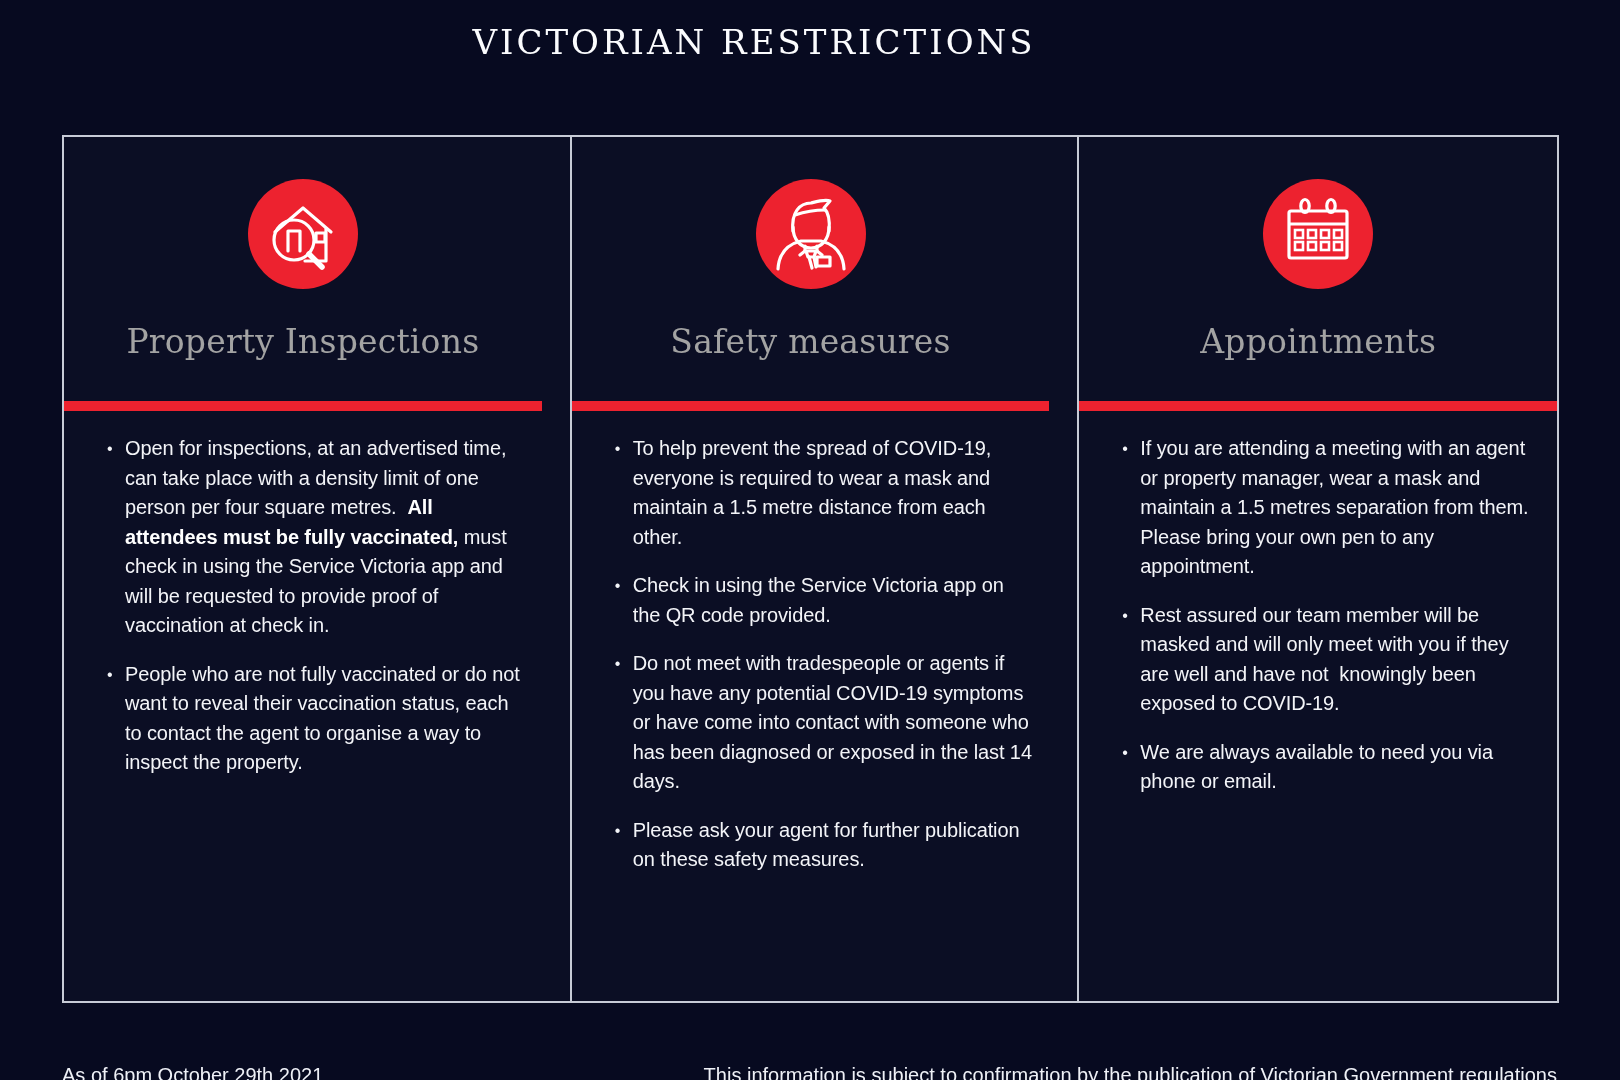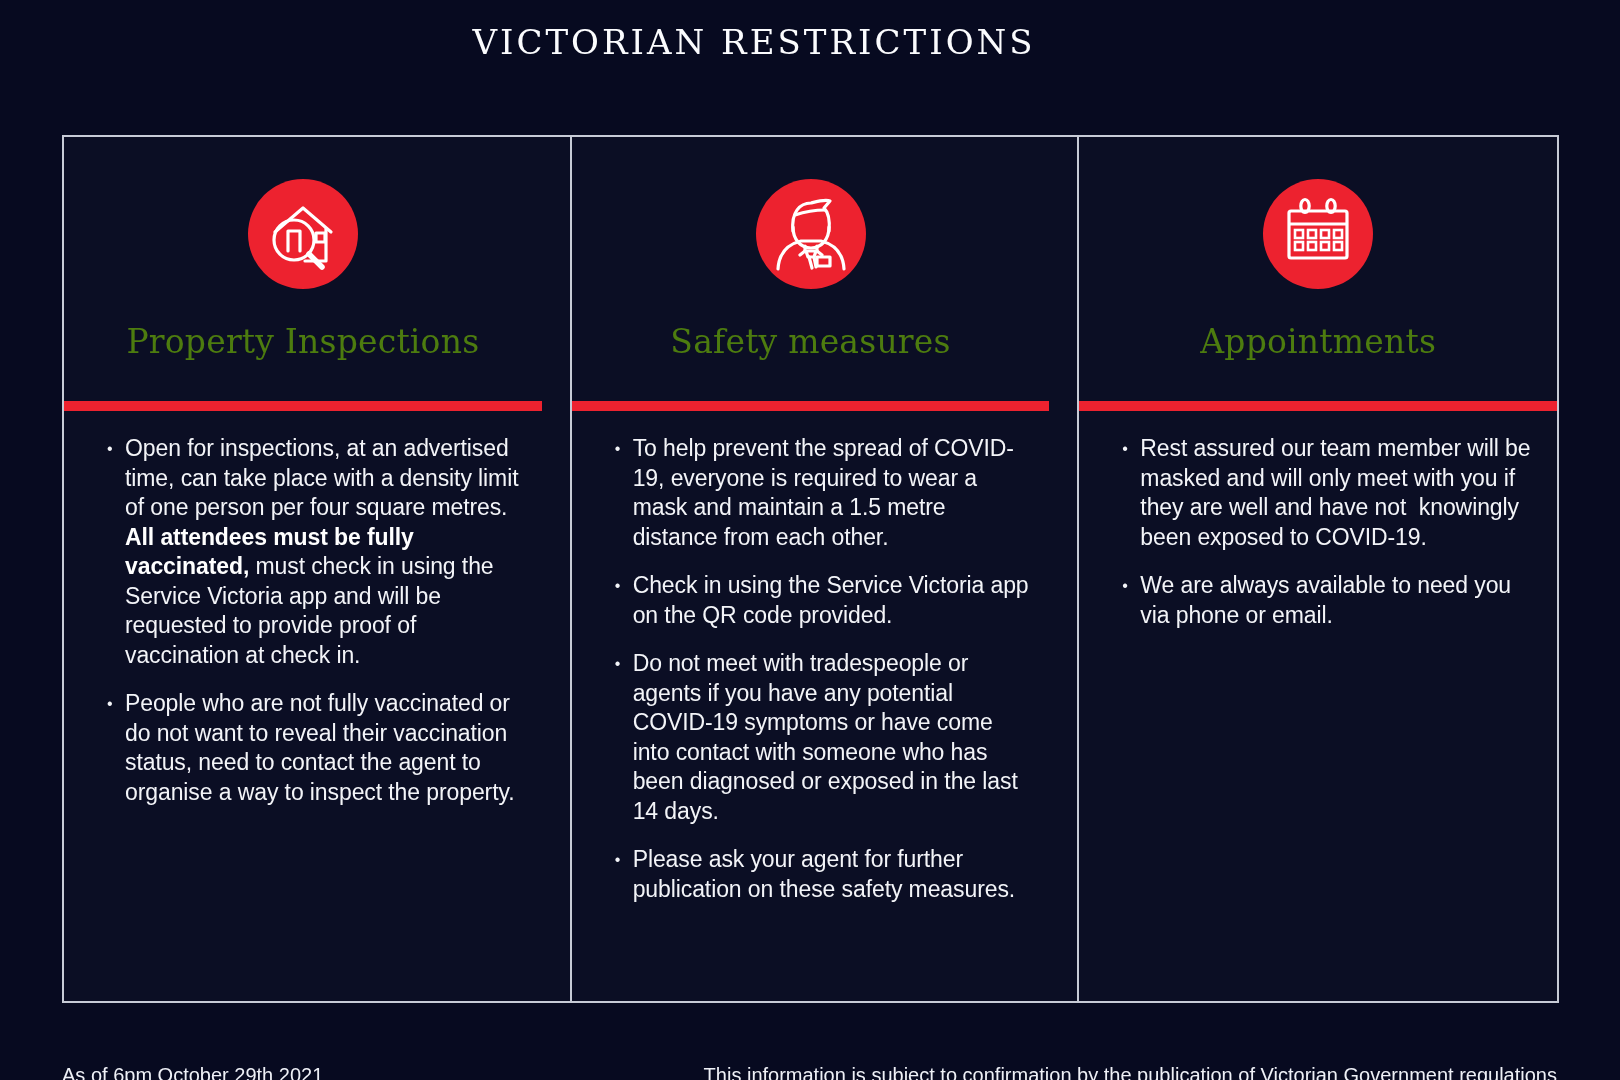--- a/index.html
+++ b/index.html
@@ -41,36 +41,36 @@
     background: var(--accent-red, #ed222f);
     display: flex; justify-content: center; align-items: center;
   }
   .circle svg { width: 110px; height: 110px; display: block; }
   .col-heading {
     height: 112px; margin: 0;
     display: flex; justify-content: center; align-items: center;
     padding-bottom: 8px; box-sizing: border-box;
     font-family: "DejaVu Serif", serif;
     font-size: 33px; font-weight: 400;
-    color: #4d7c0f;
+    color: #a3a3a3;
     letter-spacing: 0.2px;
   }
   .red-rule {
     height: 10px; width: 100%;
     background: var(--accent-red, #ed222f);
   }
   ul.bullets {
     margin: 0; padding: 23px 16px 0 42px;
     list-style: none;
   }
   ul.bullets li {
     position: relative;
     padding-left: 19px;
     margin-bottom: 19px;
-    font-size: 23px; line-height: 29.5px;
+    font-size: 20px; line-height: 29.5px;
     letter-spacing: -0.1px;
     color: var(--text, #f3f4f8);
   }
   ul.bullets li::before {
     content: "\2022";
     position: absolute; left: 1px; top: 0;
     font-size: 16px; line-height: 29.5px;
     color: var(--text, #f3f4f8);
   }
   ul.bullets .bold { font-weight: 700; color: #ffffff; }
@@ -104,21 +104,21 @@
               <polyline points="40,72 40,52 52,52 52,72"></polyline>
               <line x1="61" y1="75" x2="74" y2="88" stroke-width="5.5"></line>
             </g>
           </svg>
         </div>
       </div>
       <h2 class="col-heading">Property Inspections</h2>
       <div class="red-rule"></div>
       <ul class="bullets">
           <li><span>Open for inspections, at an advertised time, can take place with a density limit of one person per four square metres.&nbsp; </span><span class="bold">All attendees must be fully vaccinated,</span><span> must check in using the Service Victoria app and will be requested to provide proof of vaccination at check in.</span></li>
-          <li><span>People who are not fully vaccinated or do not want to reveal their vaccination status, need to contact the agent to organise a way to inspect the property.</span></li>
+          <li><span>People who are not fully vaccinated or do not want to reveal their vaccination status, each to contact the agent to organise a way to inspect the property.</span></li>
         </ul>
     </section>
 
     <section class="col">
       <div class="icon-wrap">
         <div class="circle">
           <svg viewBox="0 0 110 110">
             <g fill="none" stroke="#ffffff" stroke-width="3.2" stroke-linecap="round" stroke-linejoin="round">
               <path d="M37,52 C35,33 44,24 55,24 C59,23 69,20 74,22 L68,29 C72,33 74,42 73,52"></path>
               <path d="M37,48 C37,61 45,69 55,69 C65,69 73,61 73,48"></path>
@@ -162,20 +162,21 @@
                 <rect x="58" y="63" width="8" height="8"></rect>
                 <rect x="71" y="63" width="8" height="8"></rect>
               </g>
             </g>
           </svg>
         </div>
       </div>
       <h2 class="col-heading">Appointments</h2>
       <div class="red-rule"></div>
       <ul class="bullets">
+          <li><span>If you are attending a meeting with an agent or property manager, wear a mask and maintain a 1.5 metres separation from them. Please bring your own pen to any appointment.</span></li>
           <li><span>Rest assured our team member will be masked and will only meet with you if they are well and have not&nbsp; knowingly been exposed to COVID-19.</span></li>
           <li><span>We are always available to need you via phone or email.</span></li>
         </ul>
     </section>
 
   </div>
 
   <div class="footer-date">As of 6pm October 29th 2021</div>
   <div class="footer-note">This information is subject to confirmation by the publication of Victorian Government regulations</div>
 

